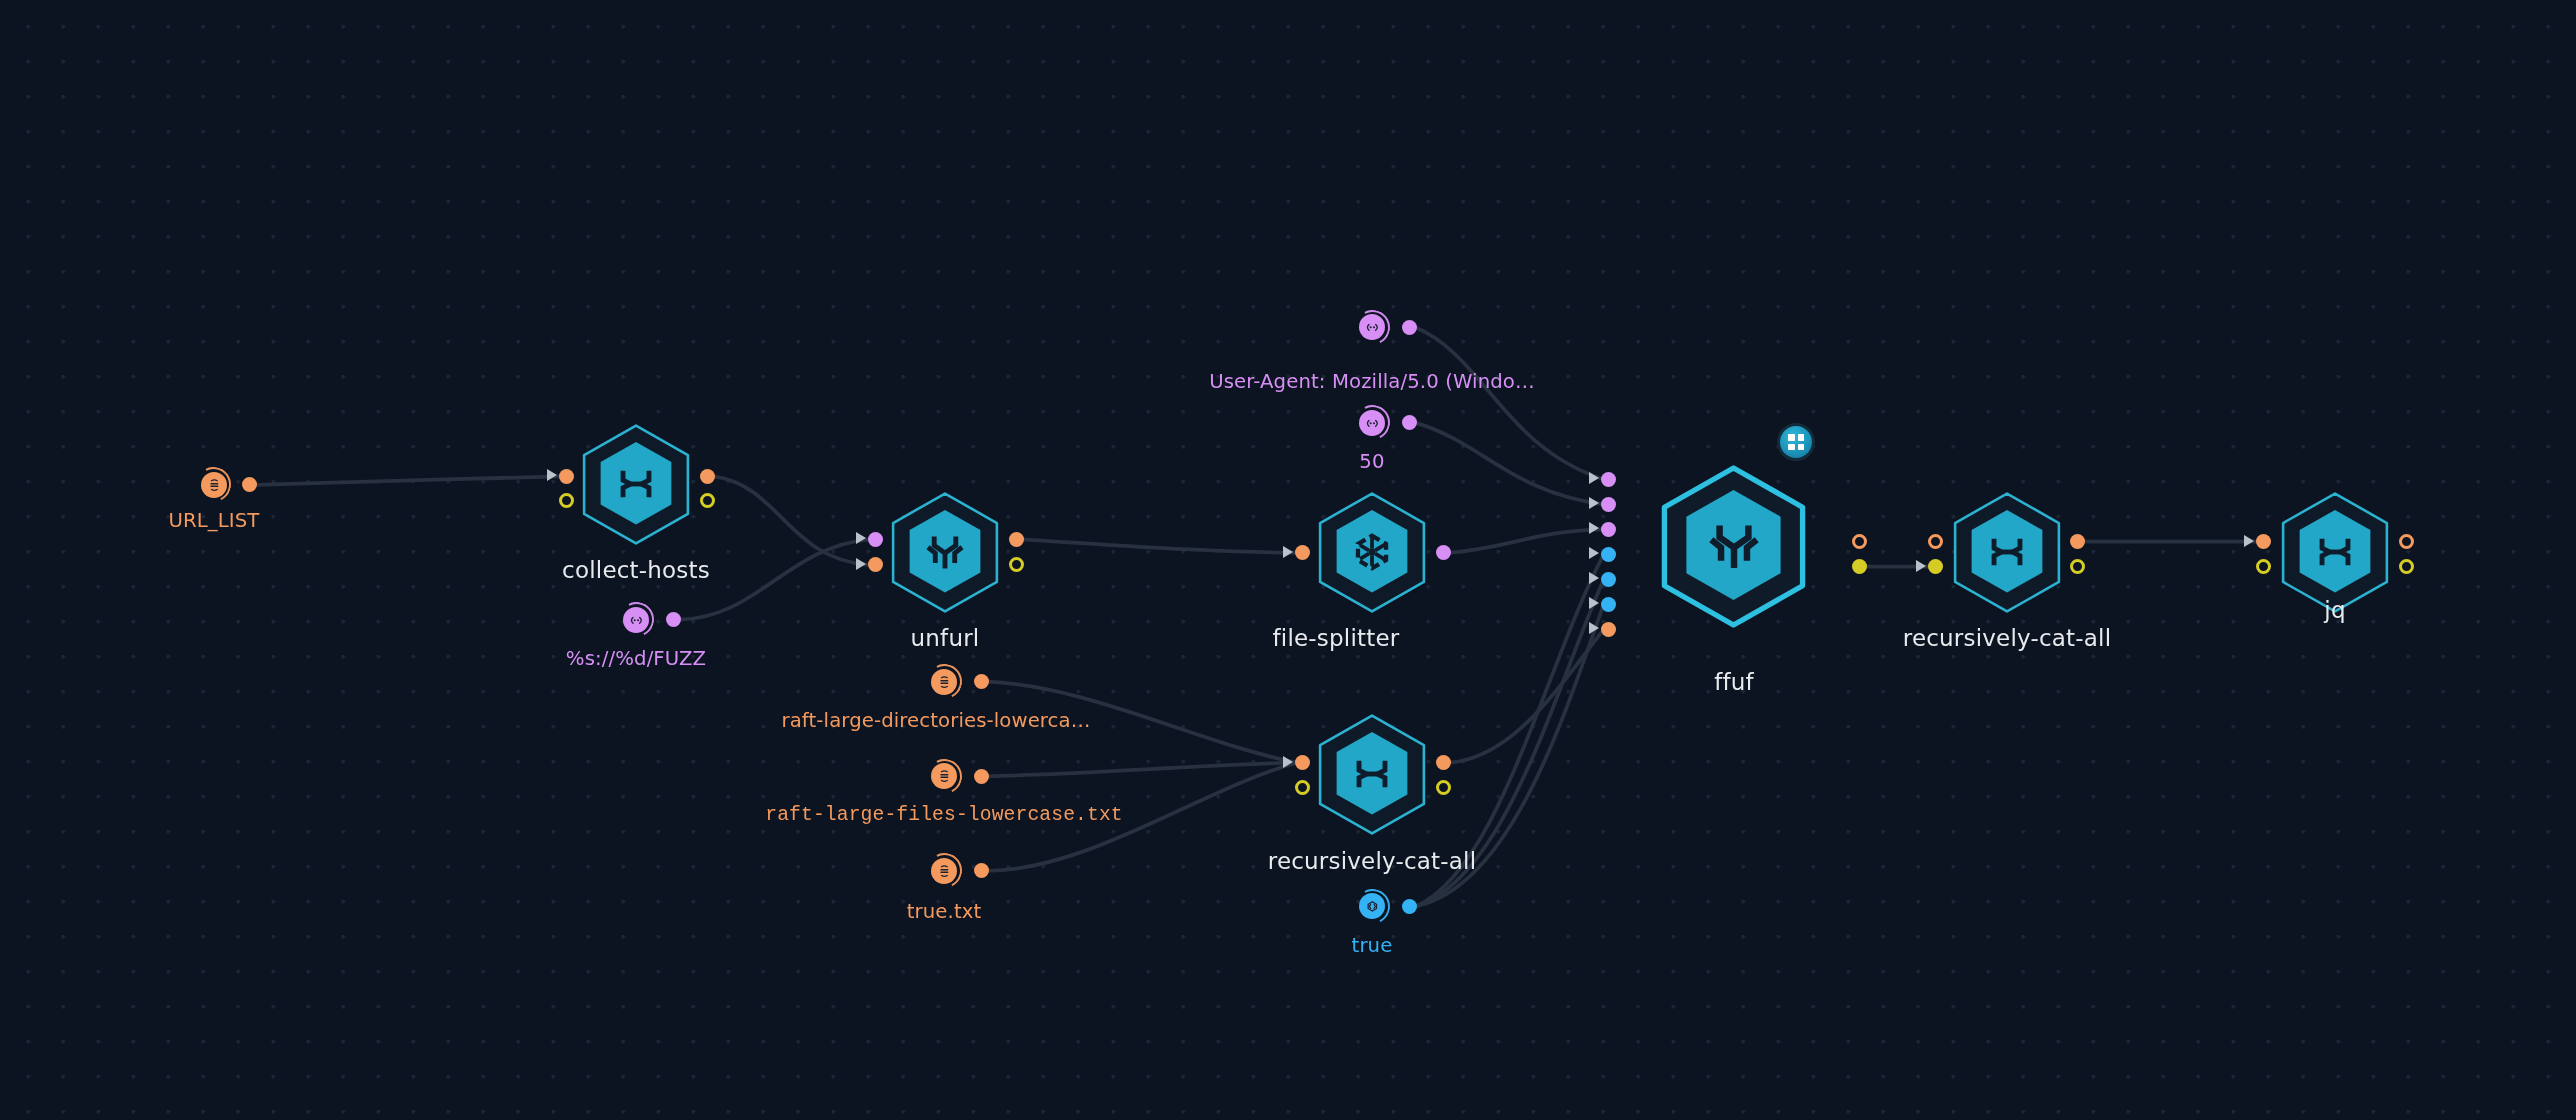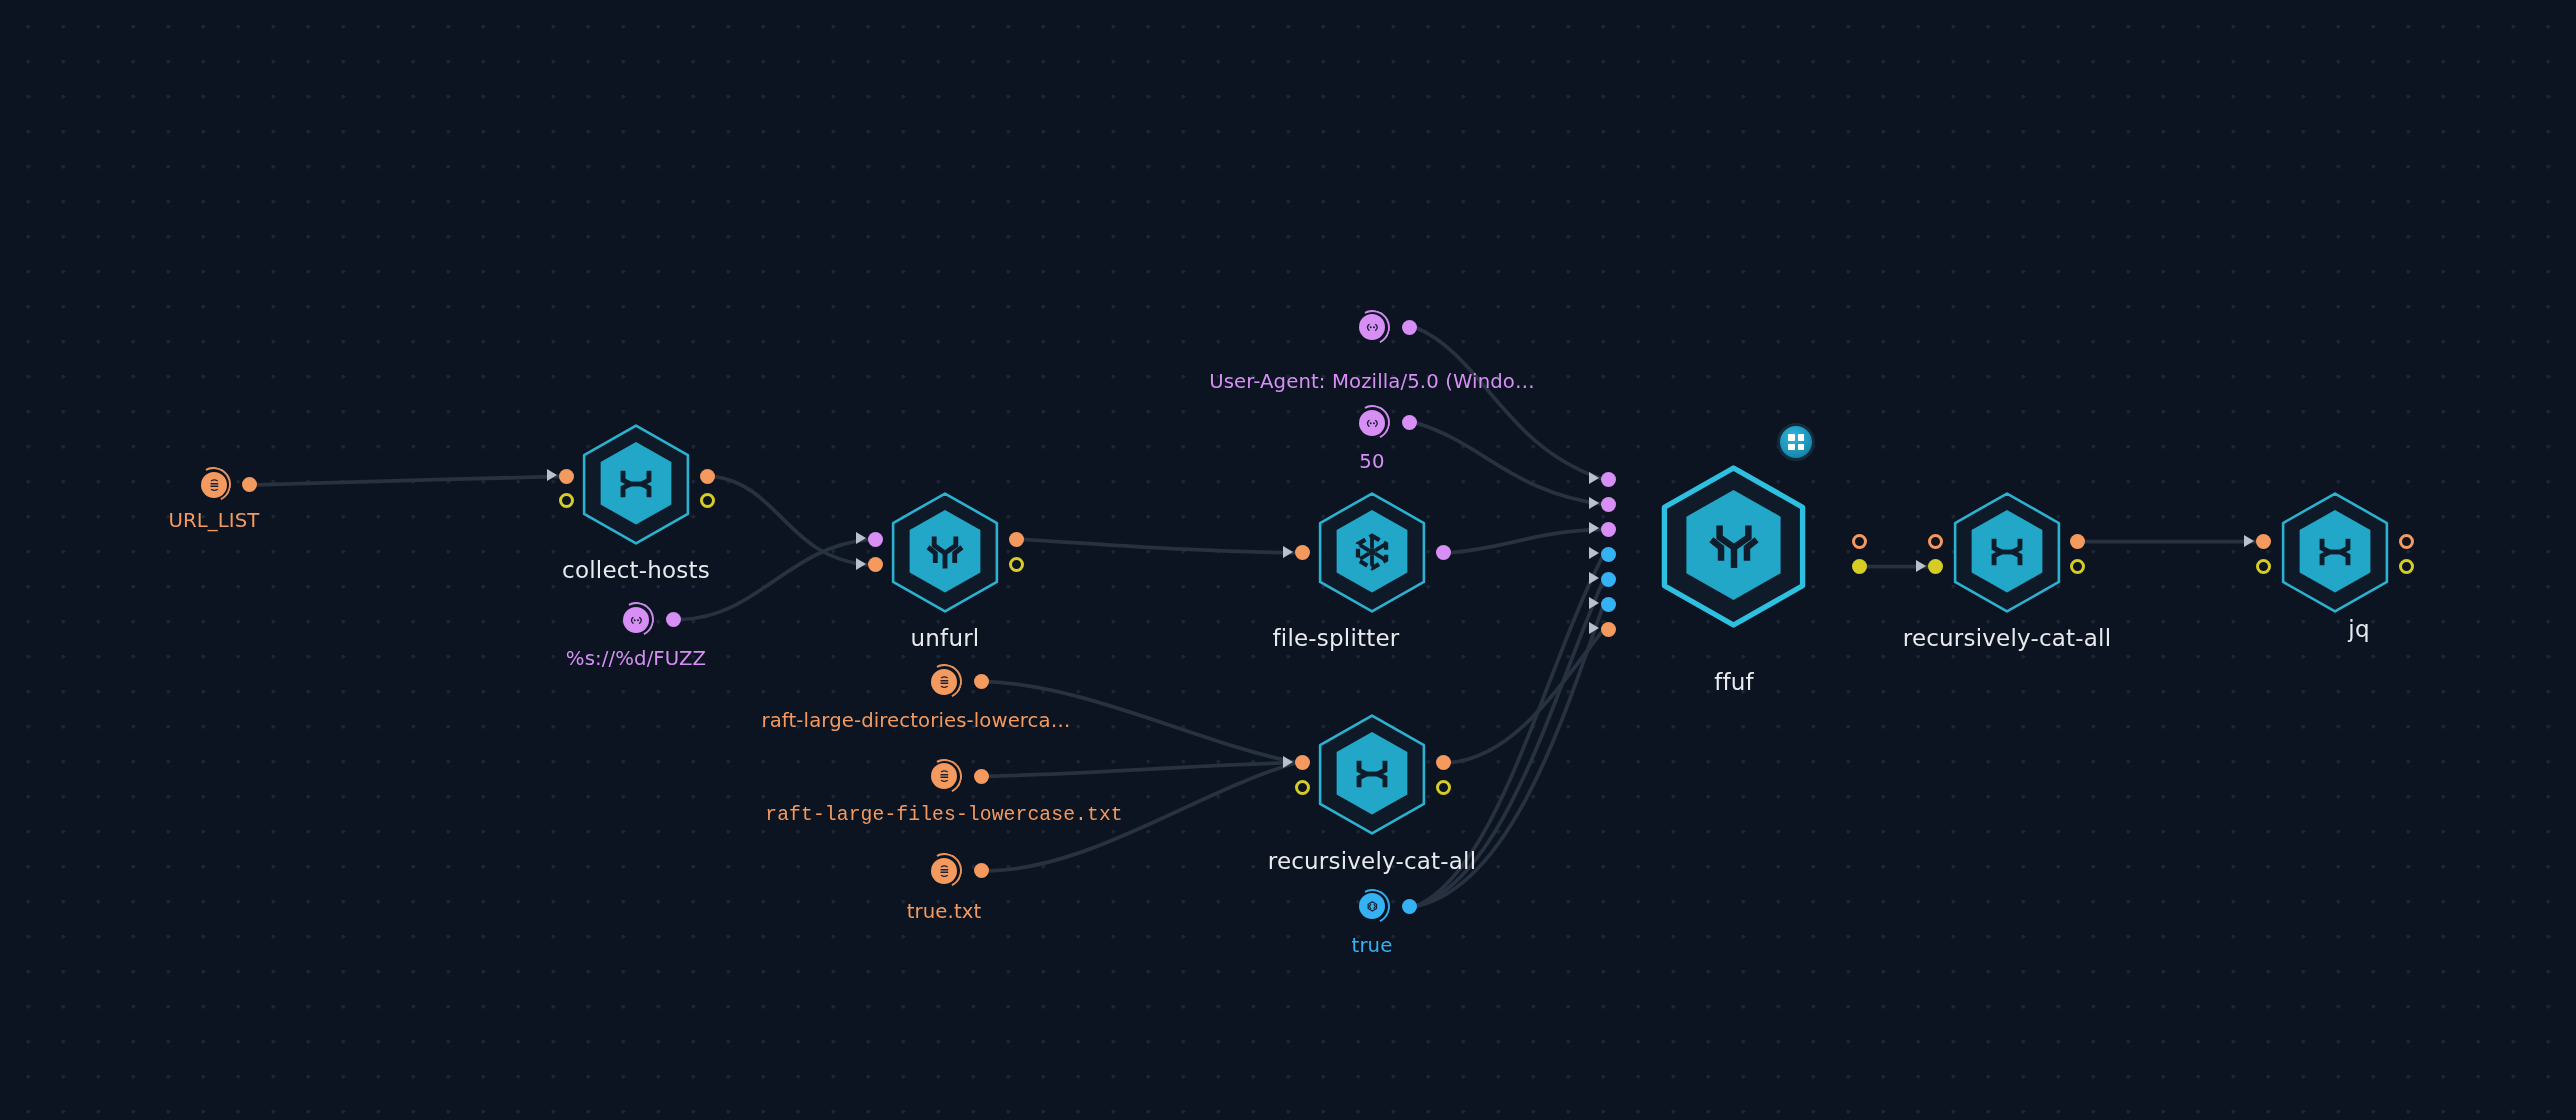--- a/index.html
+++ b/index.html
@@ -208,21 +208,21 @@
       <div class="srcnode">
         <div class="src-arc" style="left: 927px; top: 664px; border-top-color: rgb(245, 154, 94); border-right-color: rgb(245, 154, 94); transform: rotate(18deg); opacity: 0.95;"></div>
         <div class="src-icon" style="left: 931px; top: 669px; background: rgb(245, 154, 94);">
           <svg width="16.7" height="16.7" viewBox="0 0 40 40">
             <path d="M 13 9 C 18 6, 22 6, 27 9" fill="none" stroke="#1b2230" stroke-width="3" stroke-linecap="round"></path>
             <path d="M 12 16 L 28 16" fill="none" stroke="#1b2230" stroke-width="3.4" stroke-linecap="round"></path>
             <path d="M 12 22 L 28 22" fill="none" stroke="#1b2230" stroke-width="3.4" stroke-linecap="round"></path>
             <path d="M 13 30 C 18 33, 22 33, 27 30" fill="none" stroke="#1b2230" stroke-width="3" stroke-linecap="round"></path>
           </svg>
         </div>
-        <div class="src-label" style="left: 916px; top: 709px; color: rgb(245, 154, 94);">raft-large-directories-lowerca…</div>
+        <div class="src-label" style="left: 936px; top: 709px; color: rgb(245, 154, 94);">raft-large-directories-lowerca…</div>
         <div class="port fill" style="width: 15px; height: 15px; left: 974px; top: 674px; background: rgb(245, 154, 94);"></div>
       </div>
       <div class="srcnode">
         <div class="src-arc" style="left: 927px; top: 759px; border-top-color: rgb(245, 154, 94); border-right-color: rgb(245, 154, 94); transform: rotate(18deg); opacity: 0.95;"></div>
         <div class="src-icon" style="left: 931px; top: 763px; background: rgb(245, 154, 94);">
           <svg width="16.7" height="16.7" viewBox="0 0 40 40">
             <path d="M 13 9 C 18 6, 22 6, 27 9" fill="none" stroke="#1b2230" stroke-width="3" stroke-linecap="round"></path>
             <path d="M 12 16 L 28 16" fill="none" stroke="#1b2230" stroke-width="3.4" stroke-linecap="round"></path>
             <path d="M 12 22 L 28 22" fill="none" stroke="#1b2230" stroke-width="3.4" stroke-linecap="round"></path>
             <path d="M 13 30 C 18 33, 22 33, 27 30" fill="none" stroke="#1b2230" stroke-width="3" stroke-linecap="round"></path>
@@ -338,21 +338,21 @@
           <svg width="118" height="125" viewBox="0 0 100 106">
             <polygon points="50,3 94,28 94,78 50,103 6,78 6,28" fill="#101b2a" stroke="#2ec0e0" stroke-width="2.2" stroke-linejoin="round" opacity="0.92"></polygon>
             <polygon points="50,17 80,34 80,70 50,87 20,70 20,34" fill="#22a7c8" rx="6"></polygon>
           </svg>
           <svg width="54" height="54" viewBox="0 0 100 100" style="position: absolute; left: 32px; top: 35px;">
             <path d="M 26 30 L 26 43 L 40 50 L 26 57 L 26 70" fill="none" stroke="#0f1c2b" stroke-width="9" stroke-linecap="square" stroke-linejoin="miter"></path>
             <path d="M 74 30 L 74 43 L 60 50 L 74 57 L 74 70" fill="none" stroke="#0f1c2b" stroke-width="9" stroke-linecap="square" stroke-linejoin="miter"></path>
             <path d="M 40 50 L 60 50" fill="none" stroke="#0f1c2b" stroke-width="9" stroke-linecap="square" stroke-linejoin="miter"></path>
           </svg>
         </div>
-        <div class="node-label" style="left: 2335px; top: 616px; margin-left: 24px;">jq</div>
+        <div class="node-label" style="left: 2335px; top: 597px;">jq</div>
         <div class="port fill" style="width: 15px; height: 15px; left: 2256px; top: 534px; background: rgb(245, 154, 94);"></div>
         <div class="arrow" style="border-width: 6.8px 0px 6.8px 10.6px; border-color: transparent transparent transparent rgb(185, 194, 203); left: 2244px; top: 535px;"></div>
         <div class="port ring" style="width: 15px; height: 15px; left: 2256px; top: 559px; border: 3px solid rgb(214, 204, 38);"></div>
         <div class="port ring" style="width: 15px; height: 15px; left: 2399px; top: 534px; border: 3px solid rgb(245, 154, 94);"></div>
         <div class="port ring" style="width: 15px; height: 15px; left: 2399px; top: 559px; border: 3px solid rgb(214, 204, 38);"></div>
       </div>
     </div>
 </div>
 
 

